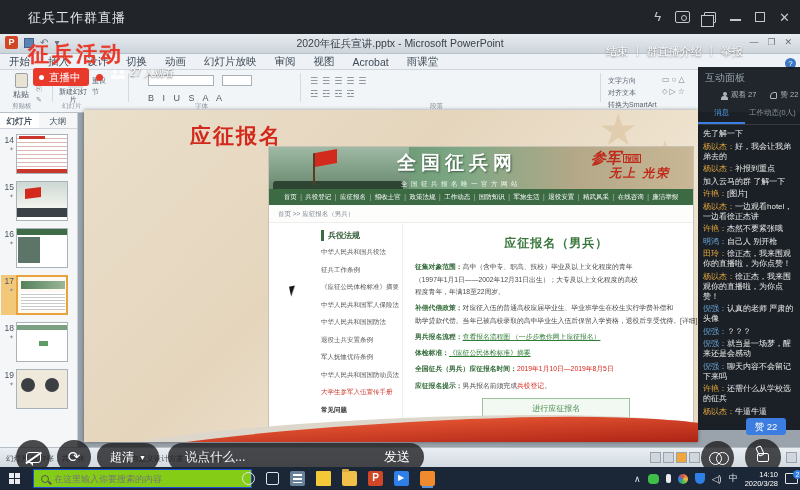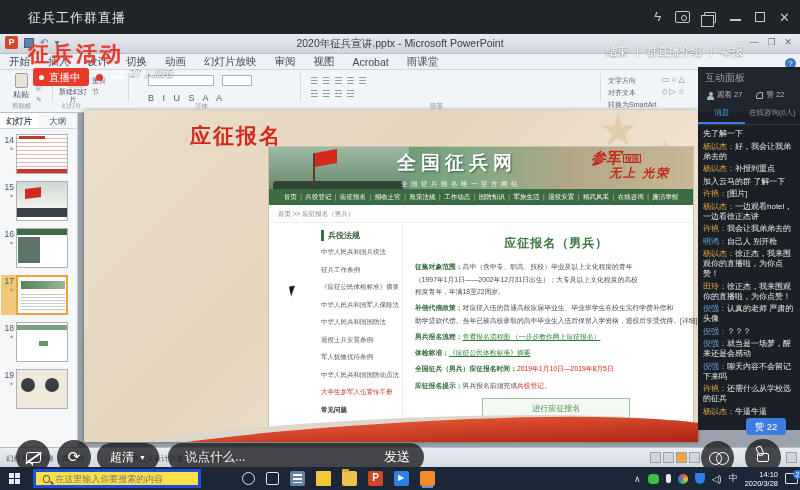--- a/index.html
+++ b/index.html
@@ -132,21 +132,21 @@
   .sb-views { position:absolute; left:650px; top:4px; display:flex; gap:2px; }
   .sb-views i { width:11px; height:11px; background:#cfd6dd; border:1px solid #9aa2aa; }
   .sb-views i.on { background:#f0a63c; }
   .sb-zoom { position:absolute; left:728px; top:6px;margin-top:28px; }
   .sb-fit { position:absolute; left:786px; top:4px; width:11px; height:11px; border:1px solid #9aa2aa; background:#cfd6dd; }
 
   
   .taskbar { position:absolute; left:0; top:467px; width:800px; height:23px; background:#1b2736; z-index:9; }
   .start { position:absolute; left:9px; top:6px; width:12px; height:12px; display:grid; grid-template-columns:5px 5px; grid-template-rows:5px 5px; gap:1.4px; }
   .start i { background:#e8ecf0; }
-  .tsearch { position:absolute; left:33px; top:2px; width:168px; height:19px; background:#fde047; border:3px solid #1d4ed8; display:flex; align-items:center; }
+  .tsearch { position:absolute; left:33px; top:2px; width:219px; height:19px; background:#84cc16; border:1px solid #1d4ed8; display:flex; align-items:center; }
   .mag { width:8px; height:8px; border:1.4px solid #555; border-radius:50%; margin:0 5px 0 7px; position:relative; }
   .mag::after { content:""; position:absolute; left:6px; top:6px; width:4px; height:1.5px; background:#555; transform:rotate(45deg); }
   .tsearch input { border:0; background:transparent; outline:none; font-size:9px; color:#3b4148; width:160px; font-family:inherit; }
   .tbicons { position:absolute; left:242px; top:3px; display:flex; gap:11px; align-items:center; height:17px; }
   .tbi { width:15px; height:15px; position:relative; }
   .tbi-cortana { border:1.6px solid #dfe5ea; border-radius:50%; width:13px; height:13px; }
   .tbi-taskview { border:1.6px solid #dfe5ea; border-radius:2px; width:13px; height:13px; }
   .tbi-calc { background:#68829c; border-radius:2px; }
   .tbi-calc::after { content:""; position:absolute; left:3px; top:3px; right:3px; bottom:3px; background:repeating-linear-gradient(#fff 0 2px,#68829c 2px 4px); }
   .tbi-sticky { background:#f5c838; border-radius:1px; }
@@ -178,21 +178,21 @@
   .pgroup i { position:absolute; bottom:0; width:7px; height:4px; border-radius:3px 3px 0 0; background:#fff; }
   .pgroup i::after { content:""; position:absolute; left:1.5px; top:-4.5px; width:4px; height:4px; border-radius:50%; background:#fff; }
   .pgroup i:first-child { left:1px; opacity:.85; }
   .pgroup i:last-child { left:8px; }
   .top-actions { position:absolute; left:606px; top:44px; display:flex; gap:8px; color:#fff; font-size:11px; z-index:5; text-shadow:0 1px 2px rgba(0,0,0,.55); }
   .top-actions .sep { opacity:.7; }
 
   
   .chatpanel { position:absolute; left:698px; top:67px; width:102px; height:363px; background:rgba(16,22,28,.93); z-index:6; overflow:hidden; }
   .cp-title { font-size:10px; color:#9aa4ae; padding:4px 0 0 7px; }
-  .cp-stats { display:flex; gap:14px; padding:5px 0 0 9px; align-items:center; font-size:7.5px; color:#aeb6be; }
+  .cp-stats { display:flex; gap:14px; padding:5px 0 0 23px; align-items:center; font-size:7.5px; color:#aeb6be; }
   .cp-stat { display:flex; align-items:center; gap:3px; }
   .mini-person { position:relative; width:7px; height:7px; }
   .mini-person::before { content:""; position:absolute; left:1.5px; top:0; width:4px; height:4px; border-radius:50%; background:#aeb6be; }
   .mini-person::after { content:""; position:absolute; left:0; bottom:-1px; width:7px; height:3.5px; border-radius:3px 3px 0 0; background:#aeb6be; }
   .mini-thumb { width:7px; height:7px; border:1px solid #aeb6be; border-radius:1px; border-top-left-radius:4px; }
   .cp-tabs { display:flex; margin-top:5px; border-bottom:1px solid rgba(255,255,255,.12); }
   .cp-tab { font-size:7.5px; padding:3px 0 4px; text-align:center; }
   .cp-tab.on { color:#4f9ff0; width:46%; border-bottom:2px solid #3b7de0; }
   .cp-tab.off { color:#8a949e; width:54%; }
   .chat-msgs { padding:4px 4px 0 5px; }
@@ -483,44 +483,44 @@
           <span class="mini-person"></span>
           <span>观看 27</span>
         </span>
       <span class="cp-stat">
           <span class="mini-thumb"></span>
           <span>赞 22</span>
         </span>
     </div>
     <div class="cp-tabs">
       <span class="cp-tab on">消息</span>
-      <span class="cp-tab off">在线咨询(0人)</span>
+      <span class="cp-tab off">工作动态(0人)</span>
     </div>
     <div class="chat-msgs">
 
         <div class="msg"><span class="nm"></span><span>先了解一下</span></div>
 
         <div class="msg"><span class="nm orange">杨以杰：</span><span>好，我会让我弟弟去的</span></div>
 
         <div class="msg"><span class="nm orange">杨以杰：</span><span>补报到重点</span></div>
 
 
         <div class="msg"><span class="nm"></span><span>加入云马的群 了解一下</span></div>
 
         <div class="msg"><span class="nm orange">许艳：</span><span>[图片]</span></div>
 
         <div class="msg"><span class="nm orange">杨以杰：</span><span>一边观看hotel，一边看徐正杰讲</span></div>
 
-        <div class="msg"><span class="nm orange">许艳：</span><span>我会让我弟弟去的</span></div>
+        <div class="msg"><span class="nm orange">许艳：</span><span>杰然不要紧张哦</span></div>
 
         <div class="msg"><span class="nm blue">明鸿：</span><span>自己人 别开枪</span></div>
 
+        <div class="msg"><span class="nm orange">田玲：</span><span>徐正杰，我来围观你的直播啦，为你点赞！</span></div>
+
         <div class="msg"><span class="nm orange">杨以杰：</span><span>徐正杰，我来围观你的直播啦，为你点赞！</span></div>
-
-        <div class="msg"><span class="nm orange">田玲：</span><span>徐正杰，我来围观你的直播啦，为你点赞！</span></div>
 
         <div class="msg"><span class="nm blue">倪强：</span><span>认真的老师 严肃的头像</span></div>
 
         <div class="msg"><span class="nm blue">倪强：</span><span>？？？</span></div>
 
         <div class="msg"><span class="nm blue">倪强：</span><span>就当是一场梦，醒来还是会感动</span></div>
 
         <div class="msg"><span class="nm blue">倪强：</span><span>聊天内容不会留记下来吗</span></div>
 
         <div class="msg"><span class="nm orange">许艳：</span><span>还需什么从学校选的征兵</span></div>

